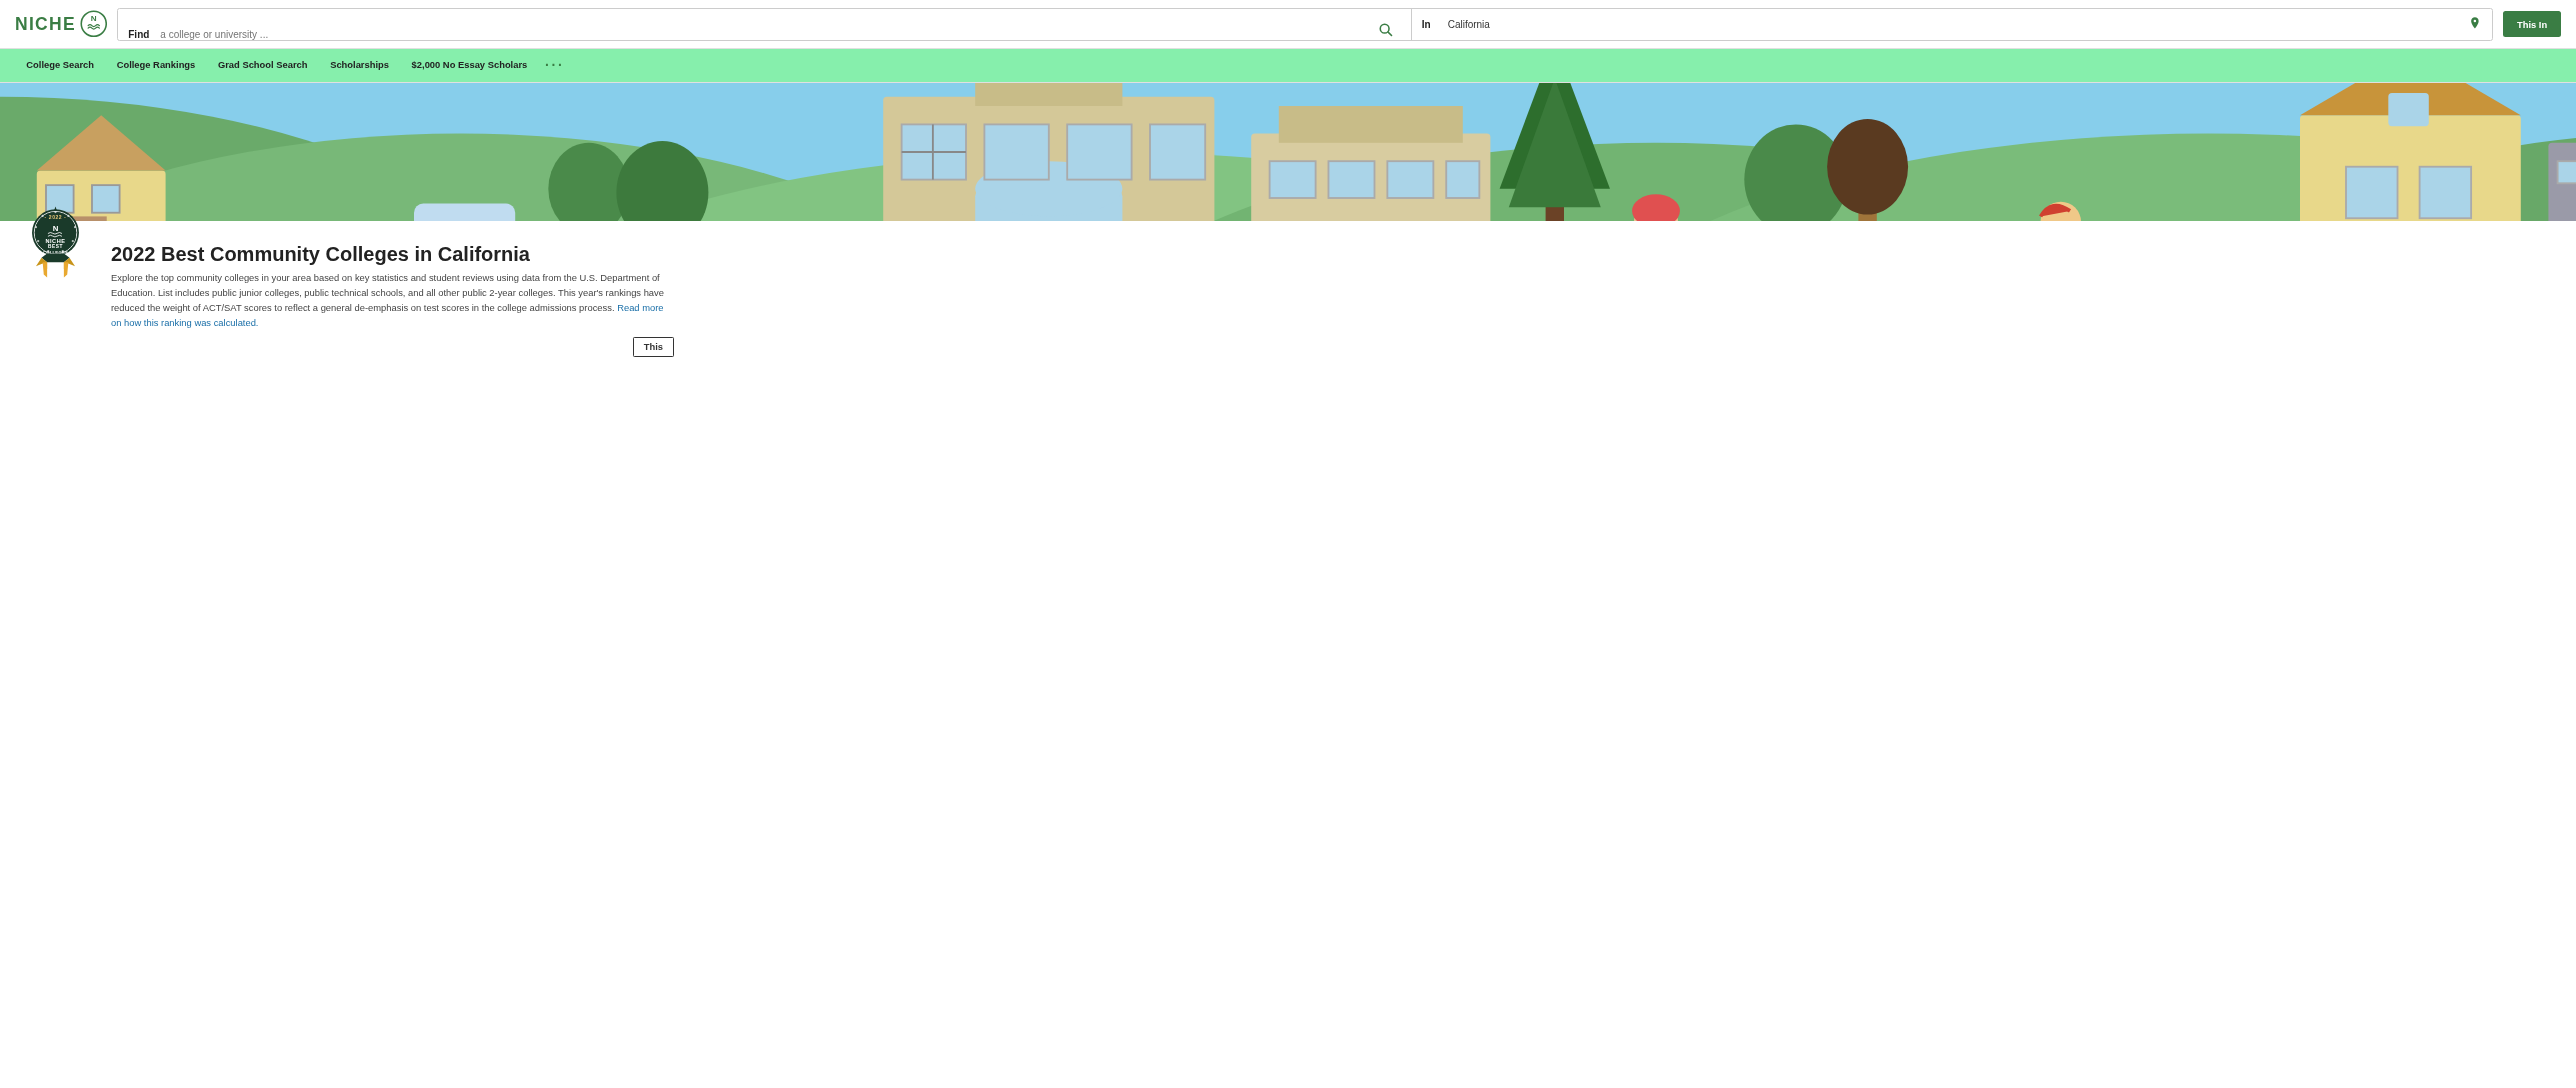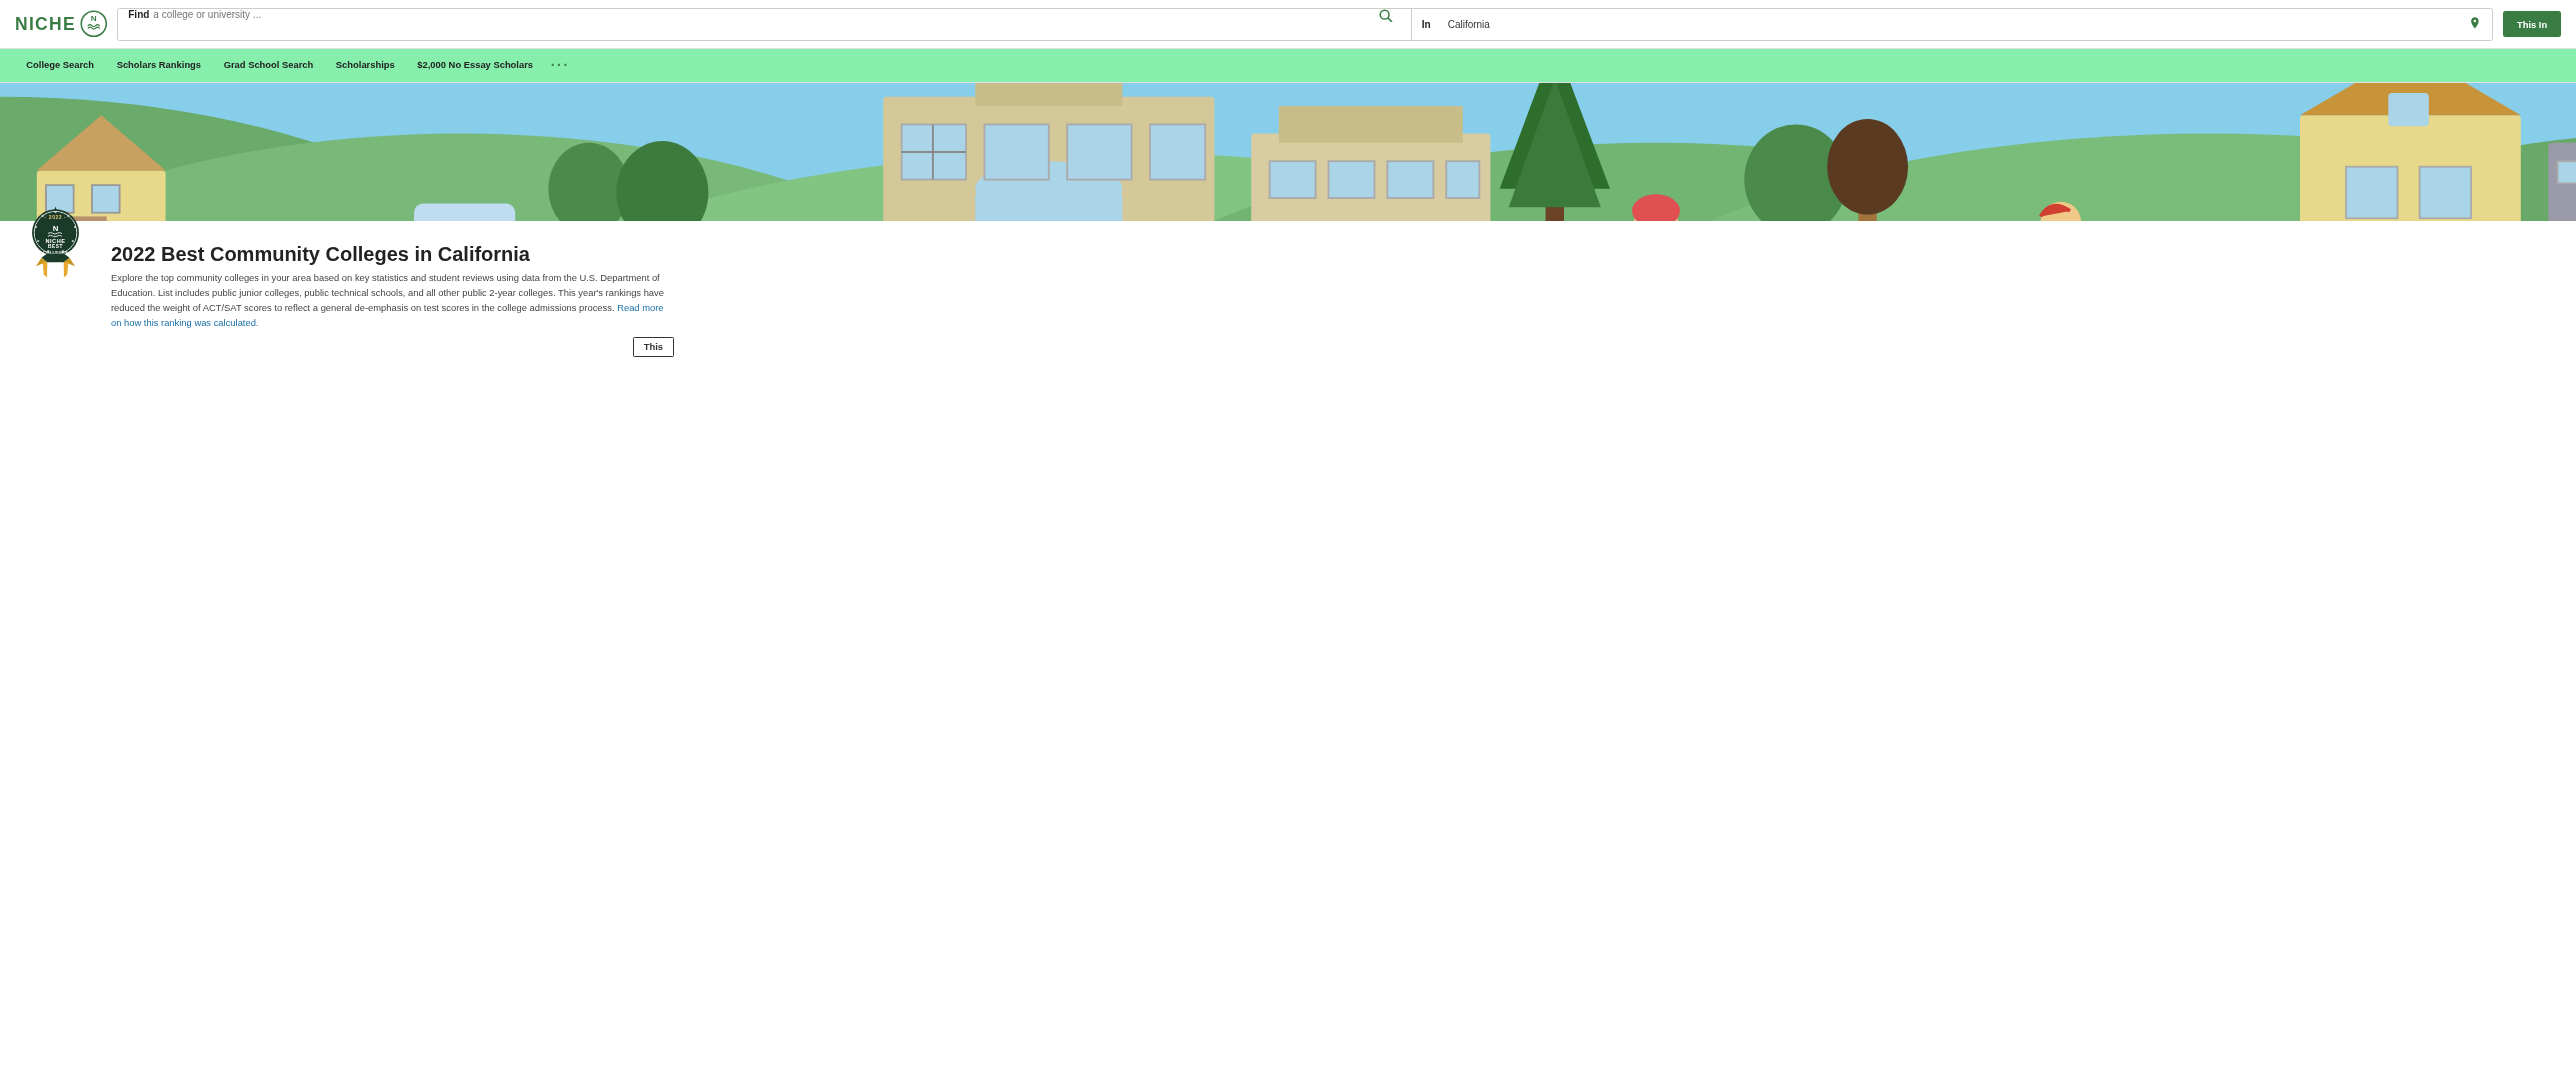--- a/index.html
+++ b/index.html
@@ -33,25 +33,25 @@
       display: flex;
       flex: 1;
       border: 0.9px solid #ccc;
       border-radius: 2.5px;
       overflow: hidden;
       height: 33px;
     }
 
     .search-find {
       display: flex;
-      align-items: flex-start;
+      align-items: flex-end;
       padding: 0 10px;
       flex: 1.2;
       border-right: 0.9px solid #ccc;
-      gap: 4px;
+      gap: 11px;
     }
 
     .search-find-label {
       font-weight: 700;
       font-size: 10px;
       color: #222;
       flex-shrink: 0;
     }
 
     .search-find-input {
@@ -260,21 +260,21 @@
         </svg>
       </span>
     </div>
   </div>
 
   <button class="sign-in-btn">This In</button>
 </header>
 
 <nav class="nav">
   <a class="nav-item" href="#">College Search</a>
-  <a class="nav-item" href="#">Scholars Rankings</a>
+  <a class="nav-item" href="#">College Rankings</a>
   <a class="nav-item" href="#">Grad School Search</a>
   <a class="nav-item" href="#">Scholarships</a>
   <a class="nav-item" href="#">$2,000 No Essay Scholars</a>
   <span class="nav-more" style="color:#3a7d44; font-size:13.8px; font-weight:900; letter-spacing:1.9px; cursor:pointer;">···</span>
 </nav>
 
 <div class="hero-banner">
   <svg class="hero-svg" viewBox="0 0 1400 220" preserveAspectRatio="xMidYMid slice" xmlns="http://www.w3.org/2000/svg">
 
     <rect x="0" y="0" width="1400" height="220" fill="#87ceeb"></rect>

